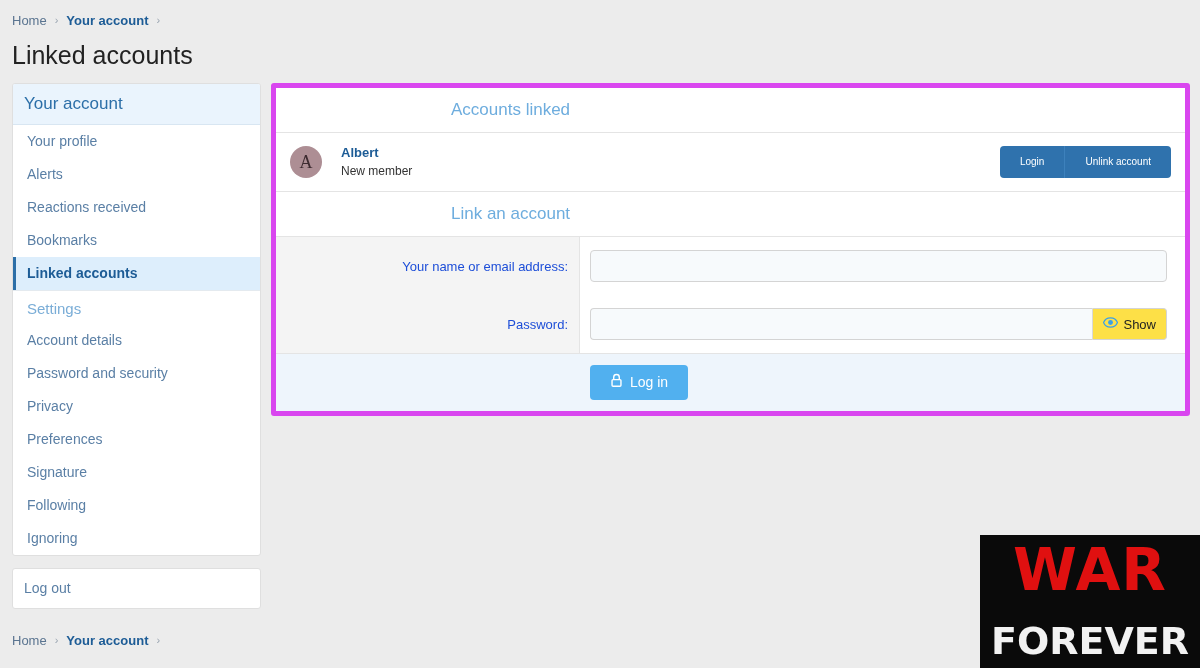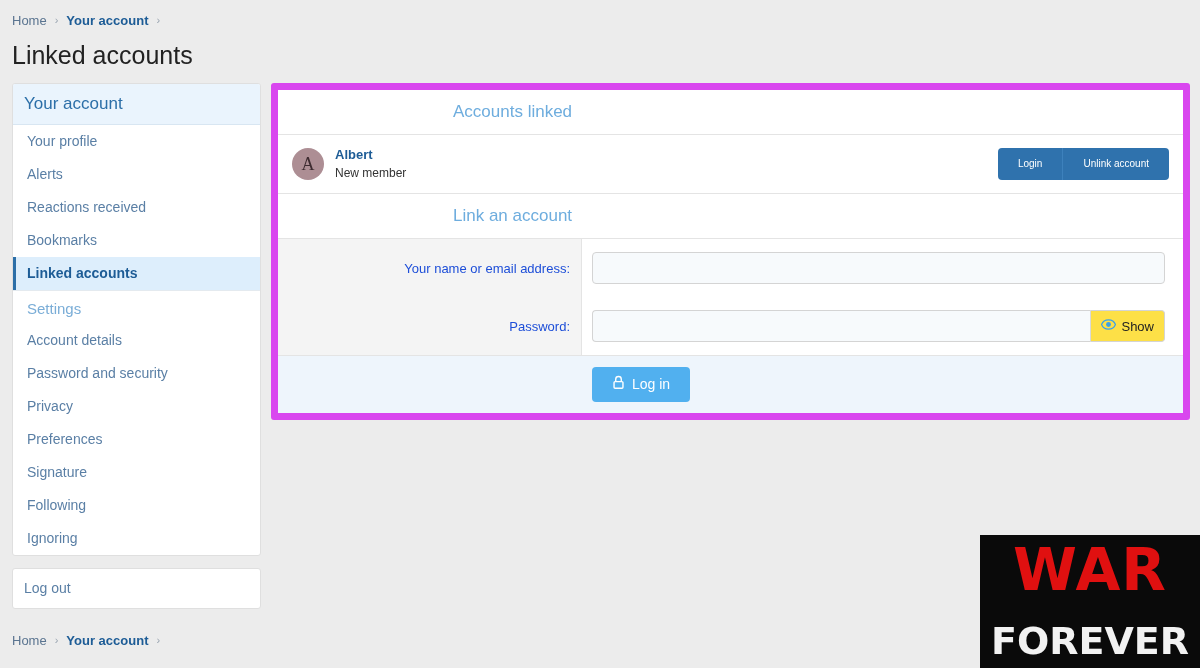--- a/index.html
+++ b/index.html
@@ -120,21 +120,21 @@
     font-size: 14px;
     color: #5a7fa5;
     text-decoration: none;
     line-height: 17px;
   }
 
   
   .main {
     flex: 1 1 auto;
     background: #fff;
-    border: 7px solid #d946ef;
+    border: 5px solid #d946ef;
     border-radius: 3px;
     overflow: hidden;
   }
   .block-head {
     padding: 11px 12px;
     font-size: 17px;
     color: #6eadde;
     line-height: 22px;
     border-bottom: 1px solid #e4e4e4;
     padding-left: 175px;
@@ -158,21 +158,21 @@
     background: #ad8e94;
     color: #3d2b30;
     font-size: 18px;
     display: flex;
     align-items: center;
     justify-content: center;
     flex: 0 0 32px;
     font-family: "Liberation Serif", serif;
   }
   .account-meta {
-    margin-left: 11px;
+    margin-left: 19px;
     line-height: 16px;
   }
   .account-name {
     color: #1d5c96;
     font-weight: bold;
     font-size: 13px;
     display: block;
     text-decoration: none;
   }
   .account-title {

